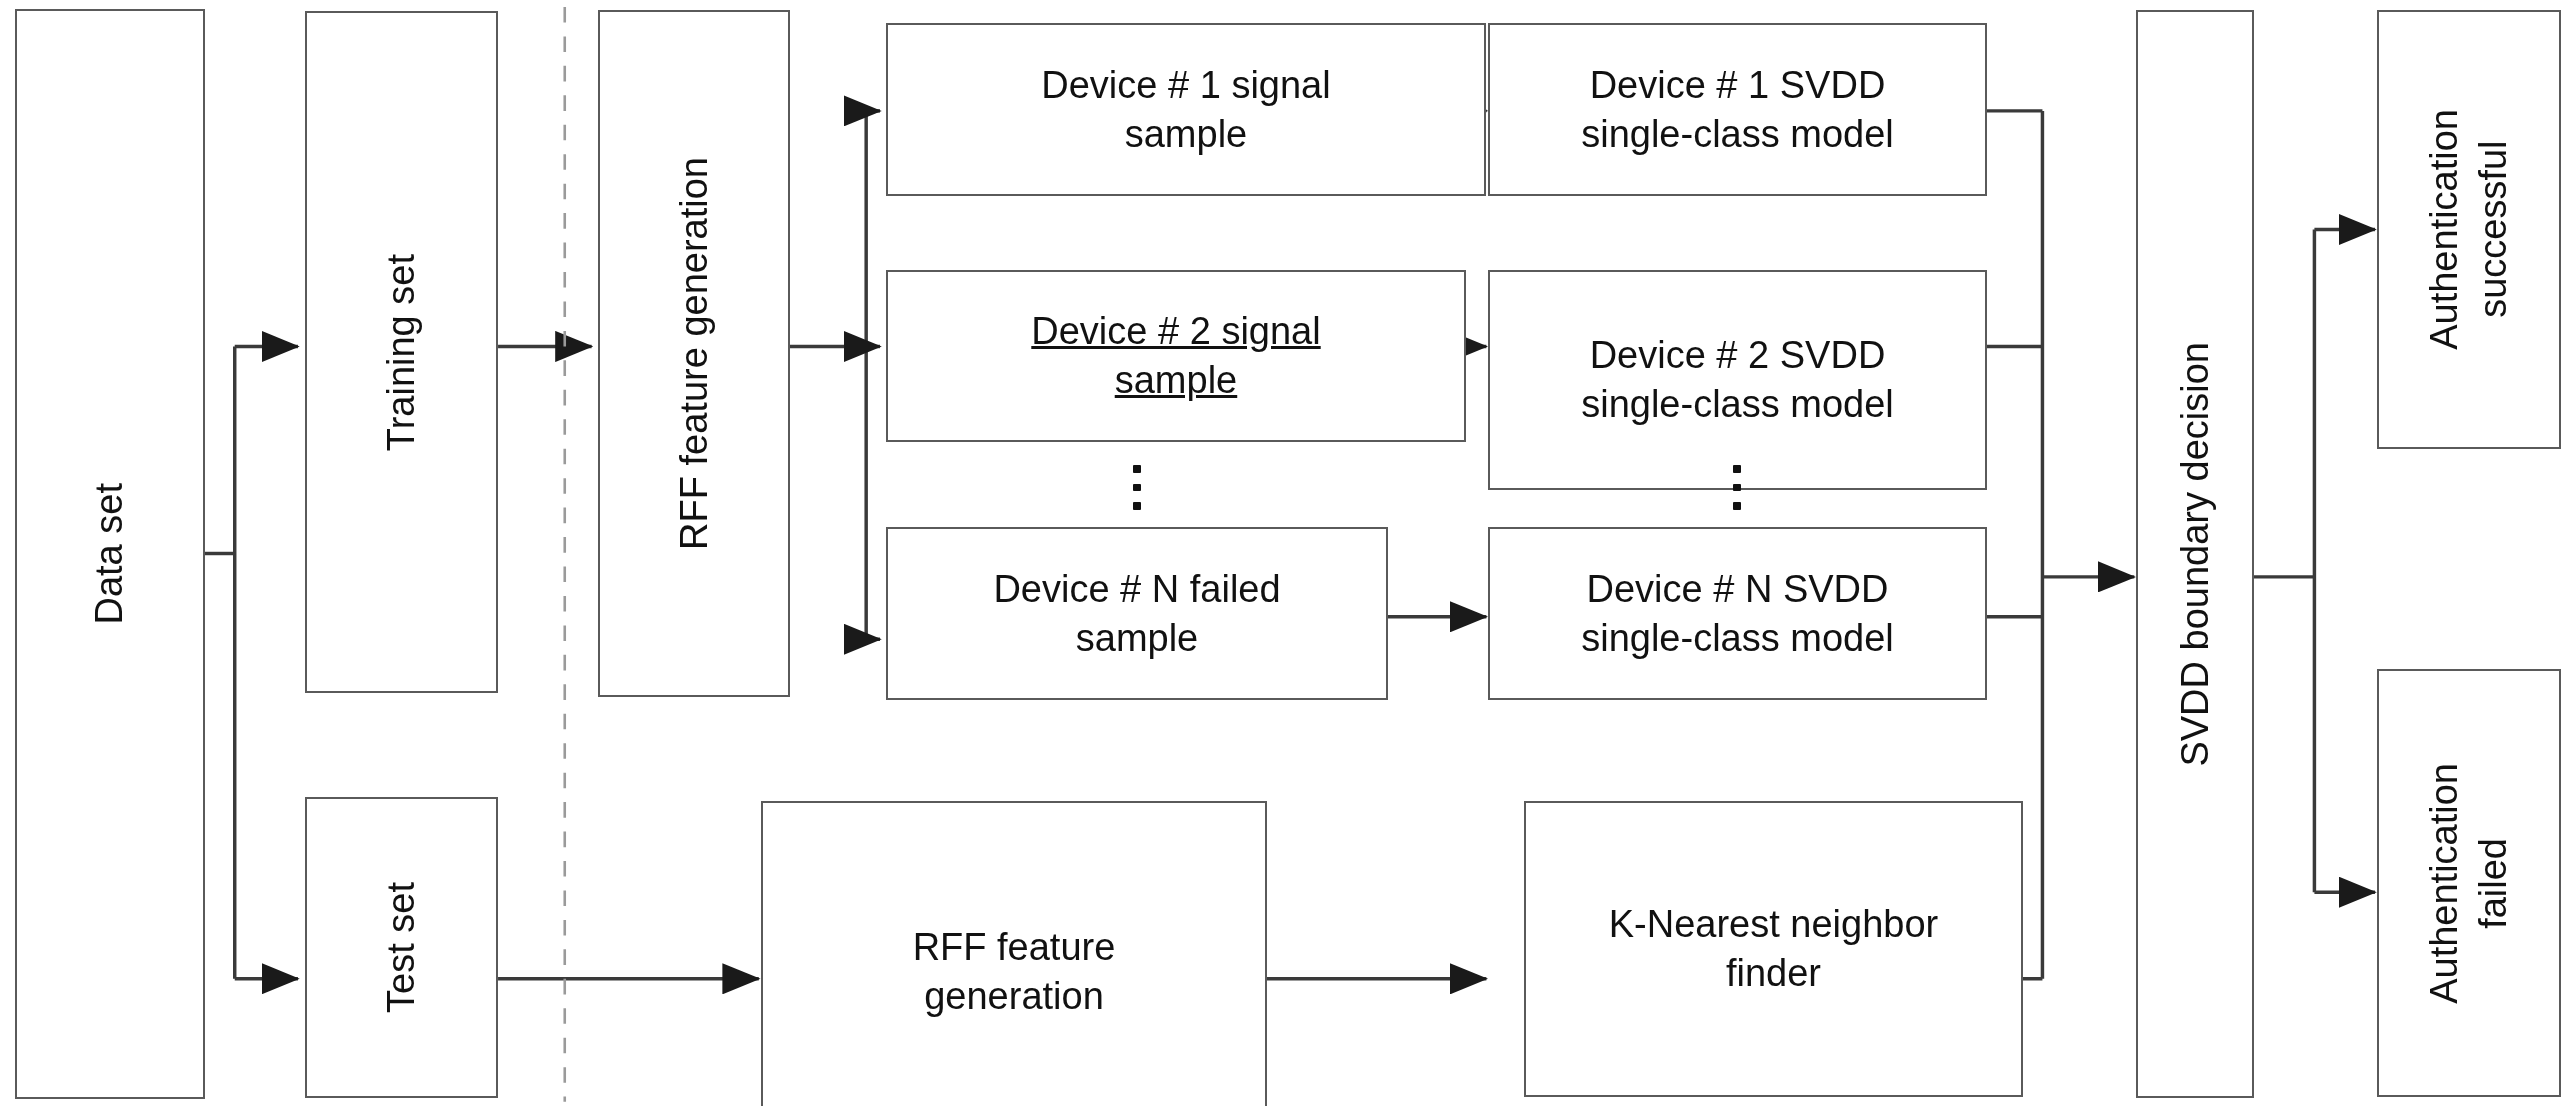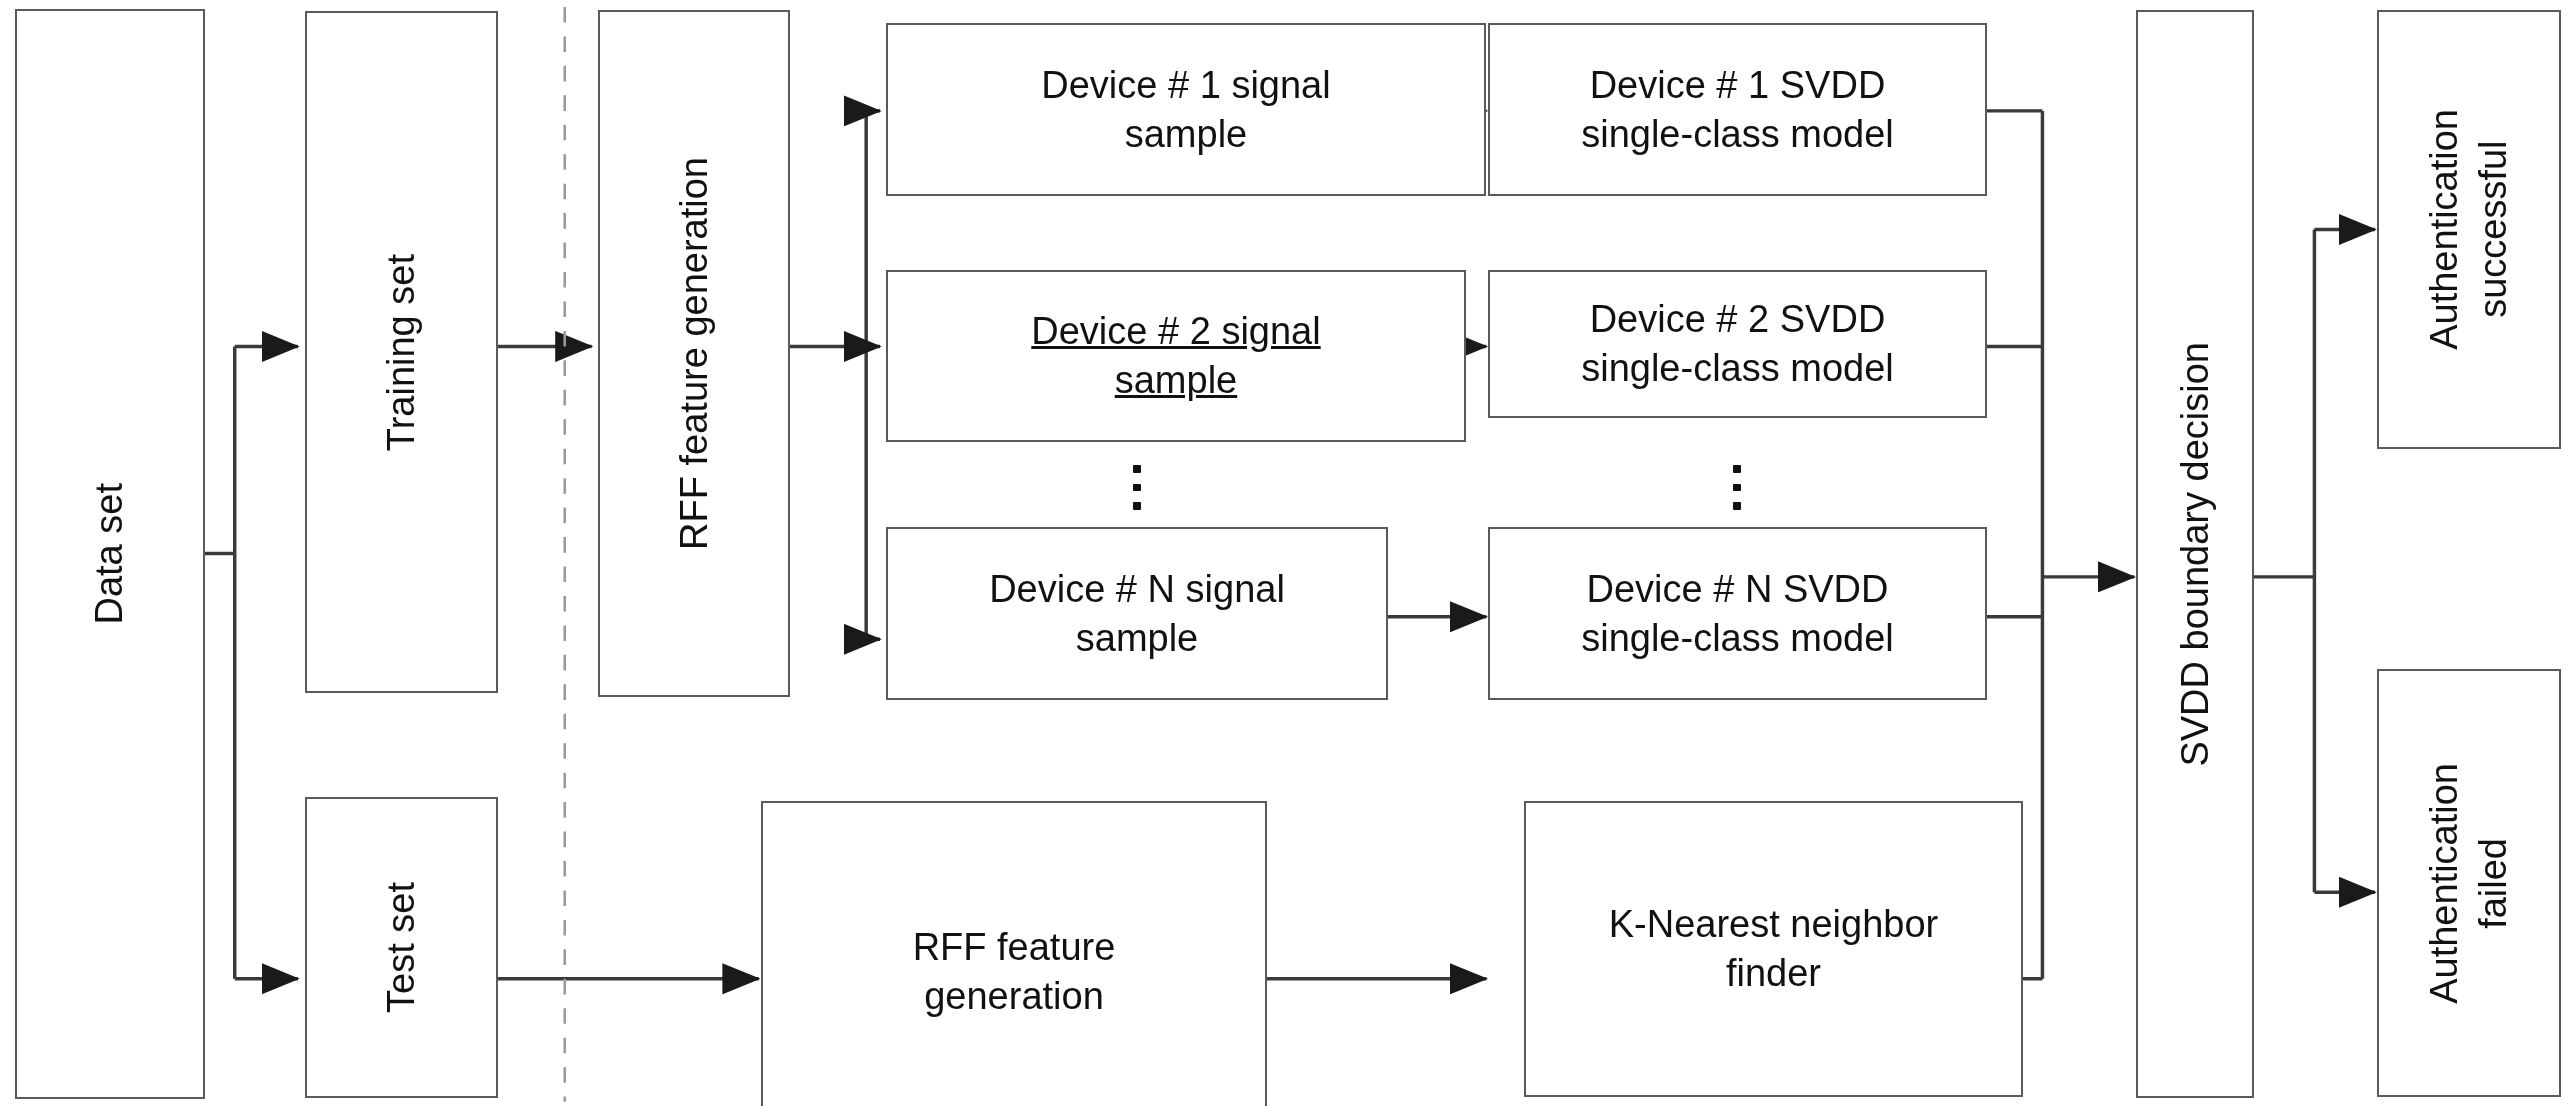--- a/index.html
+++ b/index.html
@@ -143,36 +143,36 @@
     <span class="label">Device # 1 signal
 sample</span>
   </div>
 
   <div class="node fs-lg" style="left:886px; top:270px; width:580px; height:172px;text-decoration:underline;">
     <span class="label">Device # 2 signal
 sample</span>
   </div>
 
   <div class="node fs-lg" style="left:886px; top:527px; width:502px; height:173px;">
-    <span class="label">Device # N signal
+    <span class="label">Device # N failed
 sample</span>
   </div>
 
   <div class="dots" style="left:1133px; top:465px; width:8.7px; height:45px;">
     <i></i>
       <i></i>
       <i></i>
   </div>
 
   <div class="node fs-lg" style="left:1488px; top:23.4px; width:499px; height:173px;">
     <span class="label">Device # 1 SVDD
 single-class  model</span>
   </div>
 
-  <div class="node fs-lg" style="left:1488px; top:270px; width:499px; height:148px;">
+  <div class="node fs-lg" style="left:1488px; top:270px; width:499px; height:220px;">
     <span class="label">Device # 2 SVDD
 single-class  model</span>
   </div>
 
   <div class="node fs-lg" style="left:1488px; top:527px; width:499px; height:173px;">
     <span class="label">Device # N SVDD
 single-class  model</span>
   </div>
 
   <div class="dots" style="left:1733px; top:465px; width:8.7px; height:45px;">

